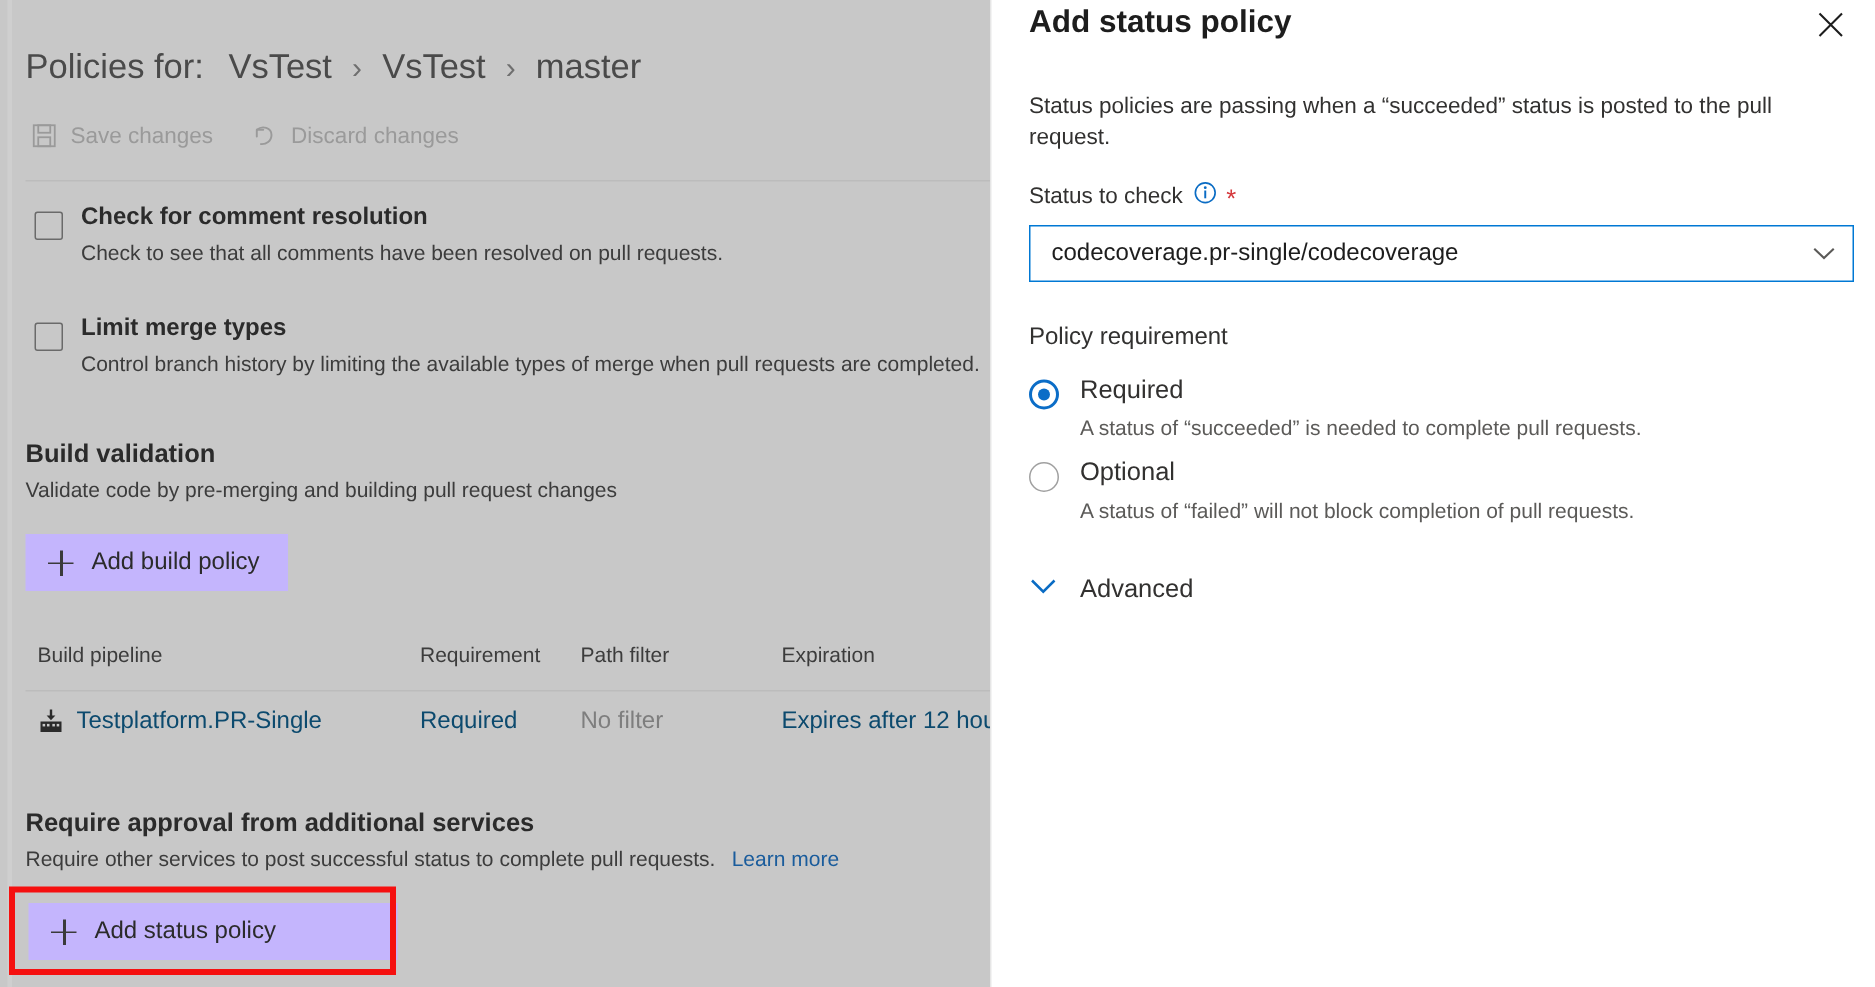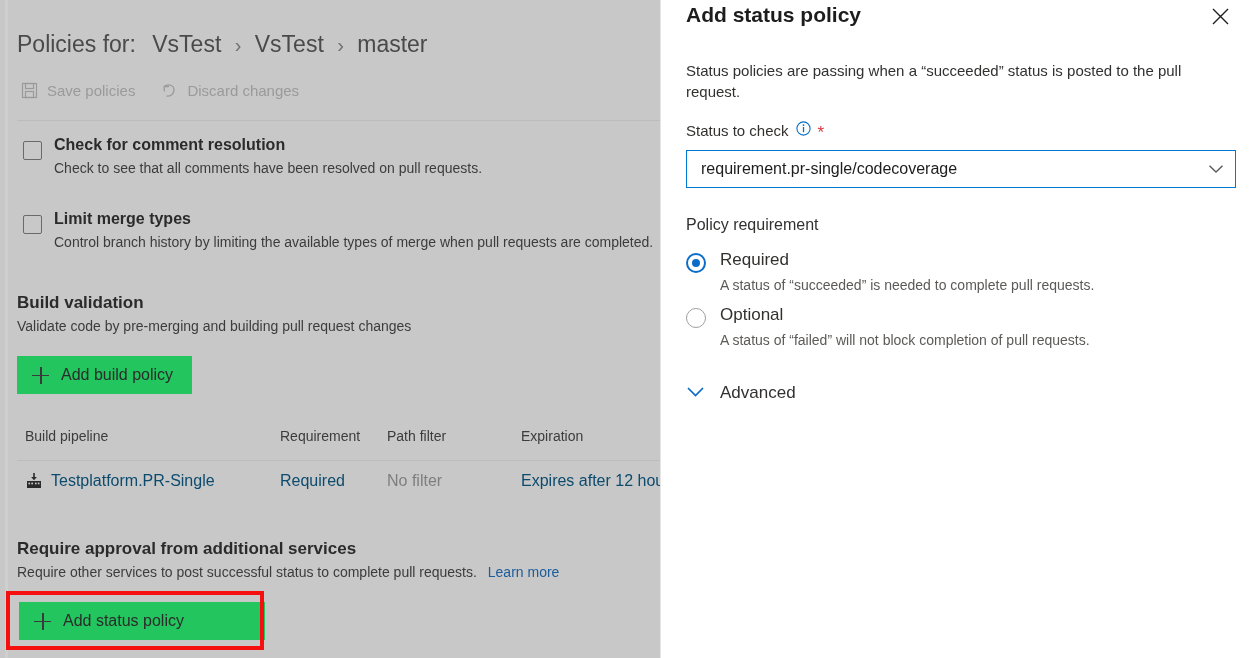--- a/index.html
+++ b/index.html
@@ -125,21 +125,21 @@
   .link {
     color: #1a5c9c;
     text-decoration: none;
     cursor: pointer;
     margin-top: 20px;
   }
 
   .btn-add {
     position: absolute;
     height: 38px;
-    background: #22c55e;
+    background: #c4b5fd;
     border: none;
     display: flex;
     align-items: center;
     gap: 12px;
     padding: 0 19px 0 15px;
     font-family: "Liberation Sans", sans-serif;
     font-size: 16px;
     color: #2b2b2b;
     cursor: pointer;
     white-space: nowrap;
@@ -358,21 +358,21 @@
 
       <div class="cmdbar">
         <div class="cmd">
           <span>
             <svg width="17" height="17" viewBox="0 0 17 17" fill="none" stroke="#9a9a9a" stroke-width="1.2">
               <rect x="1.5" y="1.5" width="14" height="14"></rect>
               <rect x="4.5" y="1.5" width="8" height="5"></rect>
               <rect x="4.5" y="9.5" width="8" height="6"></rect>
             </svg>
           </span>
-          <span>Save policies</span>
+          <span>Save changes</span>
         </div>
         <div class="cmd">
           <span>
             <svg width="17" height="17" viewBox="0 0 17 17" fill="none" stroke="#9a9a9a" stroke-width="1.3">
               <path d="M3.2 4.5 C7 1.5 13 3 13 8 C13 12 9.5 14.5 5.5 14"></path>
               <path d="M3.2 4.5 L3.2 9 M3.2 4.5 L7.5 4.5" stroke-linecap="round"></path>
             </svg>
           </span>
           <span>Discard changes</span>
         </div>
@@ -459,21 +459,21 @@
         <svg width="15" height="15" viewBox="0 0 15 15" fill="none">
           <circle cx="7.5" cy="7.5" r="6.6" stroke="#0a6cc4" stroke-width="1.1"></circle>
           <circle cx="7.5" cy="4.1" r="0.95" fill="#0a6cc4"></circle>
           <rect x="6.85" y="6" width="1.3" height="5.2" fill="#0a6cc4"></rect>
         </svg>
       </span>
       <span class="req-star">*</span>
     </div>
 
     <div class="combo">
-      <span class="combo-value">requirement.pr-single/codecoverage</span>
+      <span class="combo-value">codecoverage.pr-single/codecoverage</span>
       <span class="combo-caret">
         <svg width="16" height="10" viewBox="0 0 16 10" fill="none" stroke="#5b5a58" stroke-width="1.4">
           <path d="M1.5 1.8 L8 8 L14.5 1.8"></path>
         </svg>
       </span>
     </div>
 
     <div class="group-label">Policy requirement</div>
 
     <div class="radio-item" style="top:252px;">

